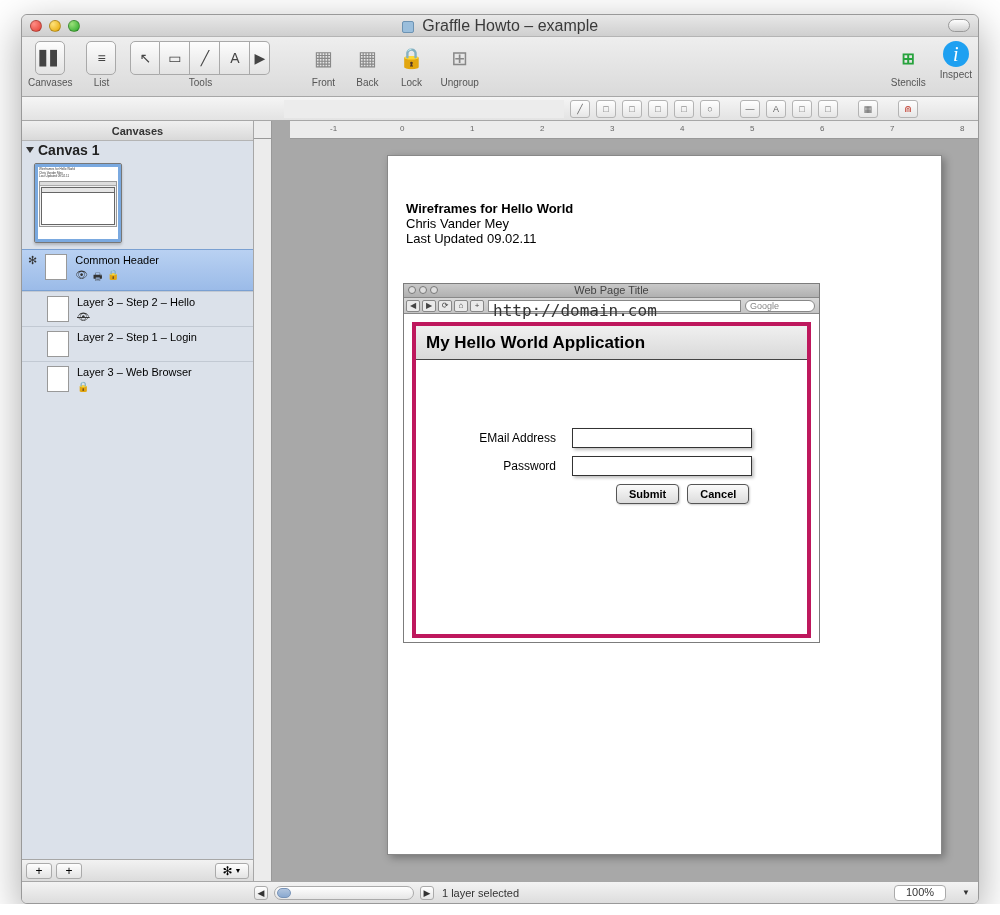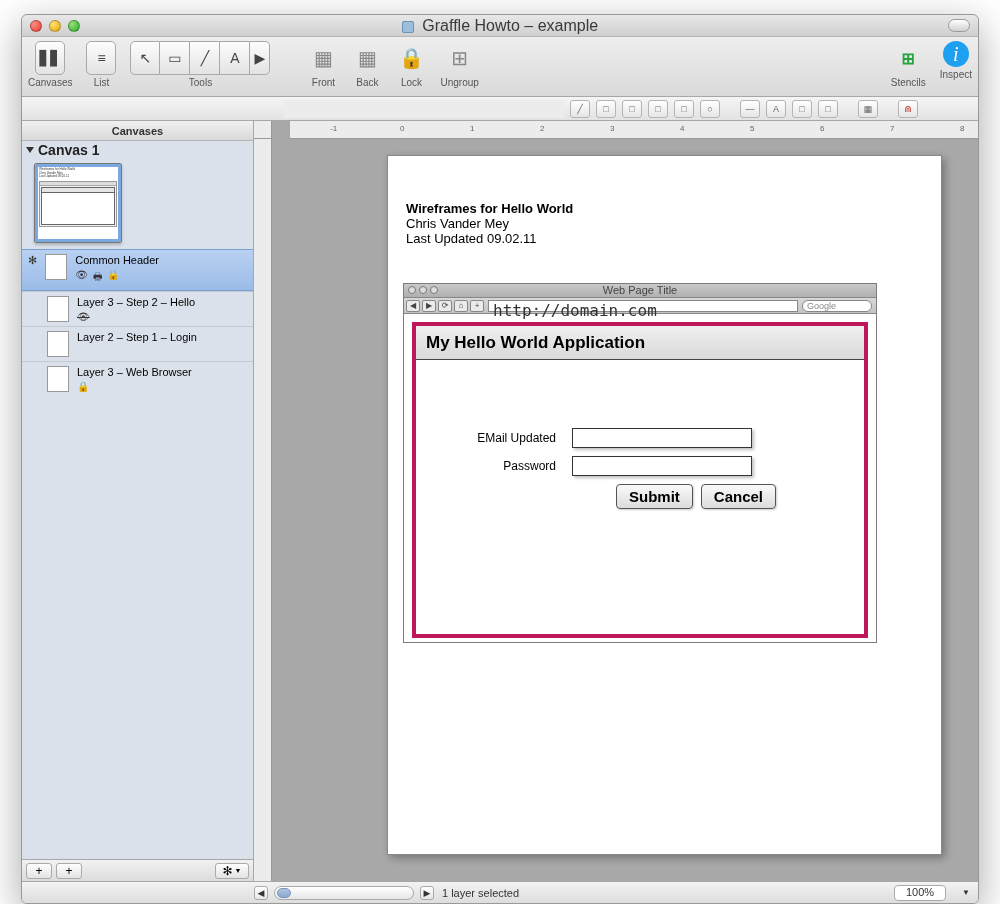--- a/index.html
+++ b/index.html
@@ -53,36 +53,36 @@
   
   .canvas-area { flex:1; background:#a8a8a8; position:relative; display:flex; flex-direction:column; }
   .ruler-h { height:18px; background:#ececec; border-bottom:1px solid #999; position:relative; margin-left:18px; font-size:8px; color:#666; overflow:hidden; }
   .ruler-row { flex:1; display:flex; }
   .ruler-v { width:18px; background:#ececec; border-right:1px solid #999; font-size:8px; color:#666; }
   .canvas-viewport { flex:1; overflow:auto; background:#a8a8a8; position:relative; }
   .page { position:absolute; left:115px; top:16px; width:555px; height:700px; background:#fff; box-shadow: 3px 3px 8px rgba(0,0,0,.3); border:1px solid #888; }
   
   .page-title-block { position:absolute; left:18px; top:45px; font-family: Helvetica, Arial, sans-serif; font-size:13px; color:#000; }
   .page-title-block .h { font-weight:bold; }
-  .browser-wf { position:absolute; left:15px; top:127px; width:474px; height:360px; border:1px solid #7c7c7c; background:#fff; }
+  .browser-wf { position:absolute; left:15px; top:127px; width:417px; height:360px; border:1px solid #7c7c7c; background:#fff; }
   .bw-titlebar { height:14px; background:linear-gradient(#c9c9c9,#b0b0b0); border-bottom:1px solid #888; text-align:center; font-size:11px; color:#444; position:relative; }
   .bw-lights { position:absolute; left:4px; top:2px; display:flex; gap:3px; }
   .bw-dot { width:8px; height:8px; border-radius:50%; border:1px solid #777; background:#ddd; }
   .bw-nav { height:16px; background:linear-gradient(#d8d8d8,#c4c4c4); border-bottom:1px solid #888; display:flex; align-items:center; font-size:10px; color:#444; gap:2px; padding-left:2px; }
   .bw-navbtn { width:14px; height:12px; border:1px solid #888; background:#eaeaea; border-radius:2px; display:flex; align-items:center; justify-content:center; font-size:8px; }
   .bw-url { flex:1; height:12px; background:#fff; border:1px solid #888; margin:0 2px; padding-left:4px; font-size:16px; font-family: monospace; color:#333; }
   .bw-search { width:70px; height:12px; border:1px solid #888; border-radius:7px; background:#fff; font-size:9px; color:#888; padding-left:4px; margin-right:4px; }
   .bw-content { position:absolute; left:8px; right:8px; top:38px; bottom:4px; border:4px solid #be185d; background:#fff; }
   .bw-header-bar { height:34px; background:linear-gradient(#f0f0f0,#d9d9d9); border-bottom:1px solid #444; display:flex; align-items:center; padding-left:10px; font-weight:bold; font-size:17px; font-family: Helvetica, Arial, sans-serif; }
   .login-form { position:absolute; top:102px; left:40px; font-size:12px; font-family: Helvetica, Arial, sans-serif; }
   .login-form .row { display:flex; align-items:center; margin-bottom:8px; }
   .login-form .lbl { width:100px; text-align:right; margin-right:16px; }
   .login-form .fld { width:180px; height:20px; border:1px solid #333; box-shadow: 2px 2px 3px rgba(0,0,0,.25); background:#fff; }
   .login-form .btns { display:flex; gap:8px; margin-top:8px; margin-left:160px; }
-  .login-form .btn { padding:3px 12px; border:1px solid #555; border-radius:4px; background:linear-gradient(#fafafa,#dcdcdc); font-size:15px; font-weight:bold; box-shadow:1px 1px 2px rgba(0,0,0,.2); }
+  .login-form .btn { padding:3px 12px; border:1px solid #555; border-radius:4px; background:linear-gradient(#fafafa,#dcdcdc); font-size:11px; font-weight:bold; box-shadow:1px 1px 2px rgba(0,0,0,.2); }
   
   .statusbar { height:22px; background:linear-gradient(#f3f3f3,#dddddd); border-top:1px solid #a7a7a7; display:flex; align-items:center; font-size:11px; color:#333; }
   .statusbar .scrollbar-h { width:140px; height:14px; border:1px solid #aaa; border-radius:7px; background:linear-gradient(#fff,#e6e6e6); margin: 0 6px; position:relative; }
   .statusbar .thumb { position:absolute; left:2px; top:1px; width:14px; height:10px; border-radius:6px; background:linear-gradient(#b0c4de,#8aa9d0); border:1px solid #7793b8; }
   .zoom { margin-left:auto; margin-right:8px; display:flex; align-items:center; gap:16px; }
   .zoom-box { width:52px; height:16px; border:1px solid #aaa; border-radius:4px; background:#fff; text-align:center; font-size:11px; }
   .ruler-tick { position:absolute; top:3px; font-size:8px; color:#666; }
 </style>
 </head>
 <body>
@@ -291,21 +291,21 @@
                 <div class="bw-navbtn">⟳</div>
                 <div class="bw-navbtn">⌂</div>
                 <div class="bw-navbtn">+</div>
                 <div class="bw-url">http://domain.com</div>
                 <div class="bw-search">Google</div>
               </div>
               <div class="bw-content">
                 <div class="bw-header-bar">My Hello World Application</div>
                 <div class="login-form">
                   <div class="row">
-                    <div class="lbl">EMail Updated</div>
+                    <div class="lbl">EMail Address</div>
                     <div class="fld"></div>
                   </div>
                   <div class="row">
                     <div class="lbl">Password</div>
                     <div class="fld"></div>
                   </div>
                   <div class="btns">
                     <div class="btn">Submit</div>
                     <div class="btn">Cancel</div>
                   </div>

